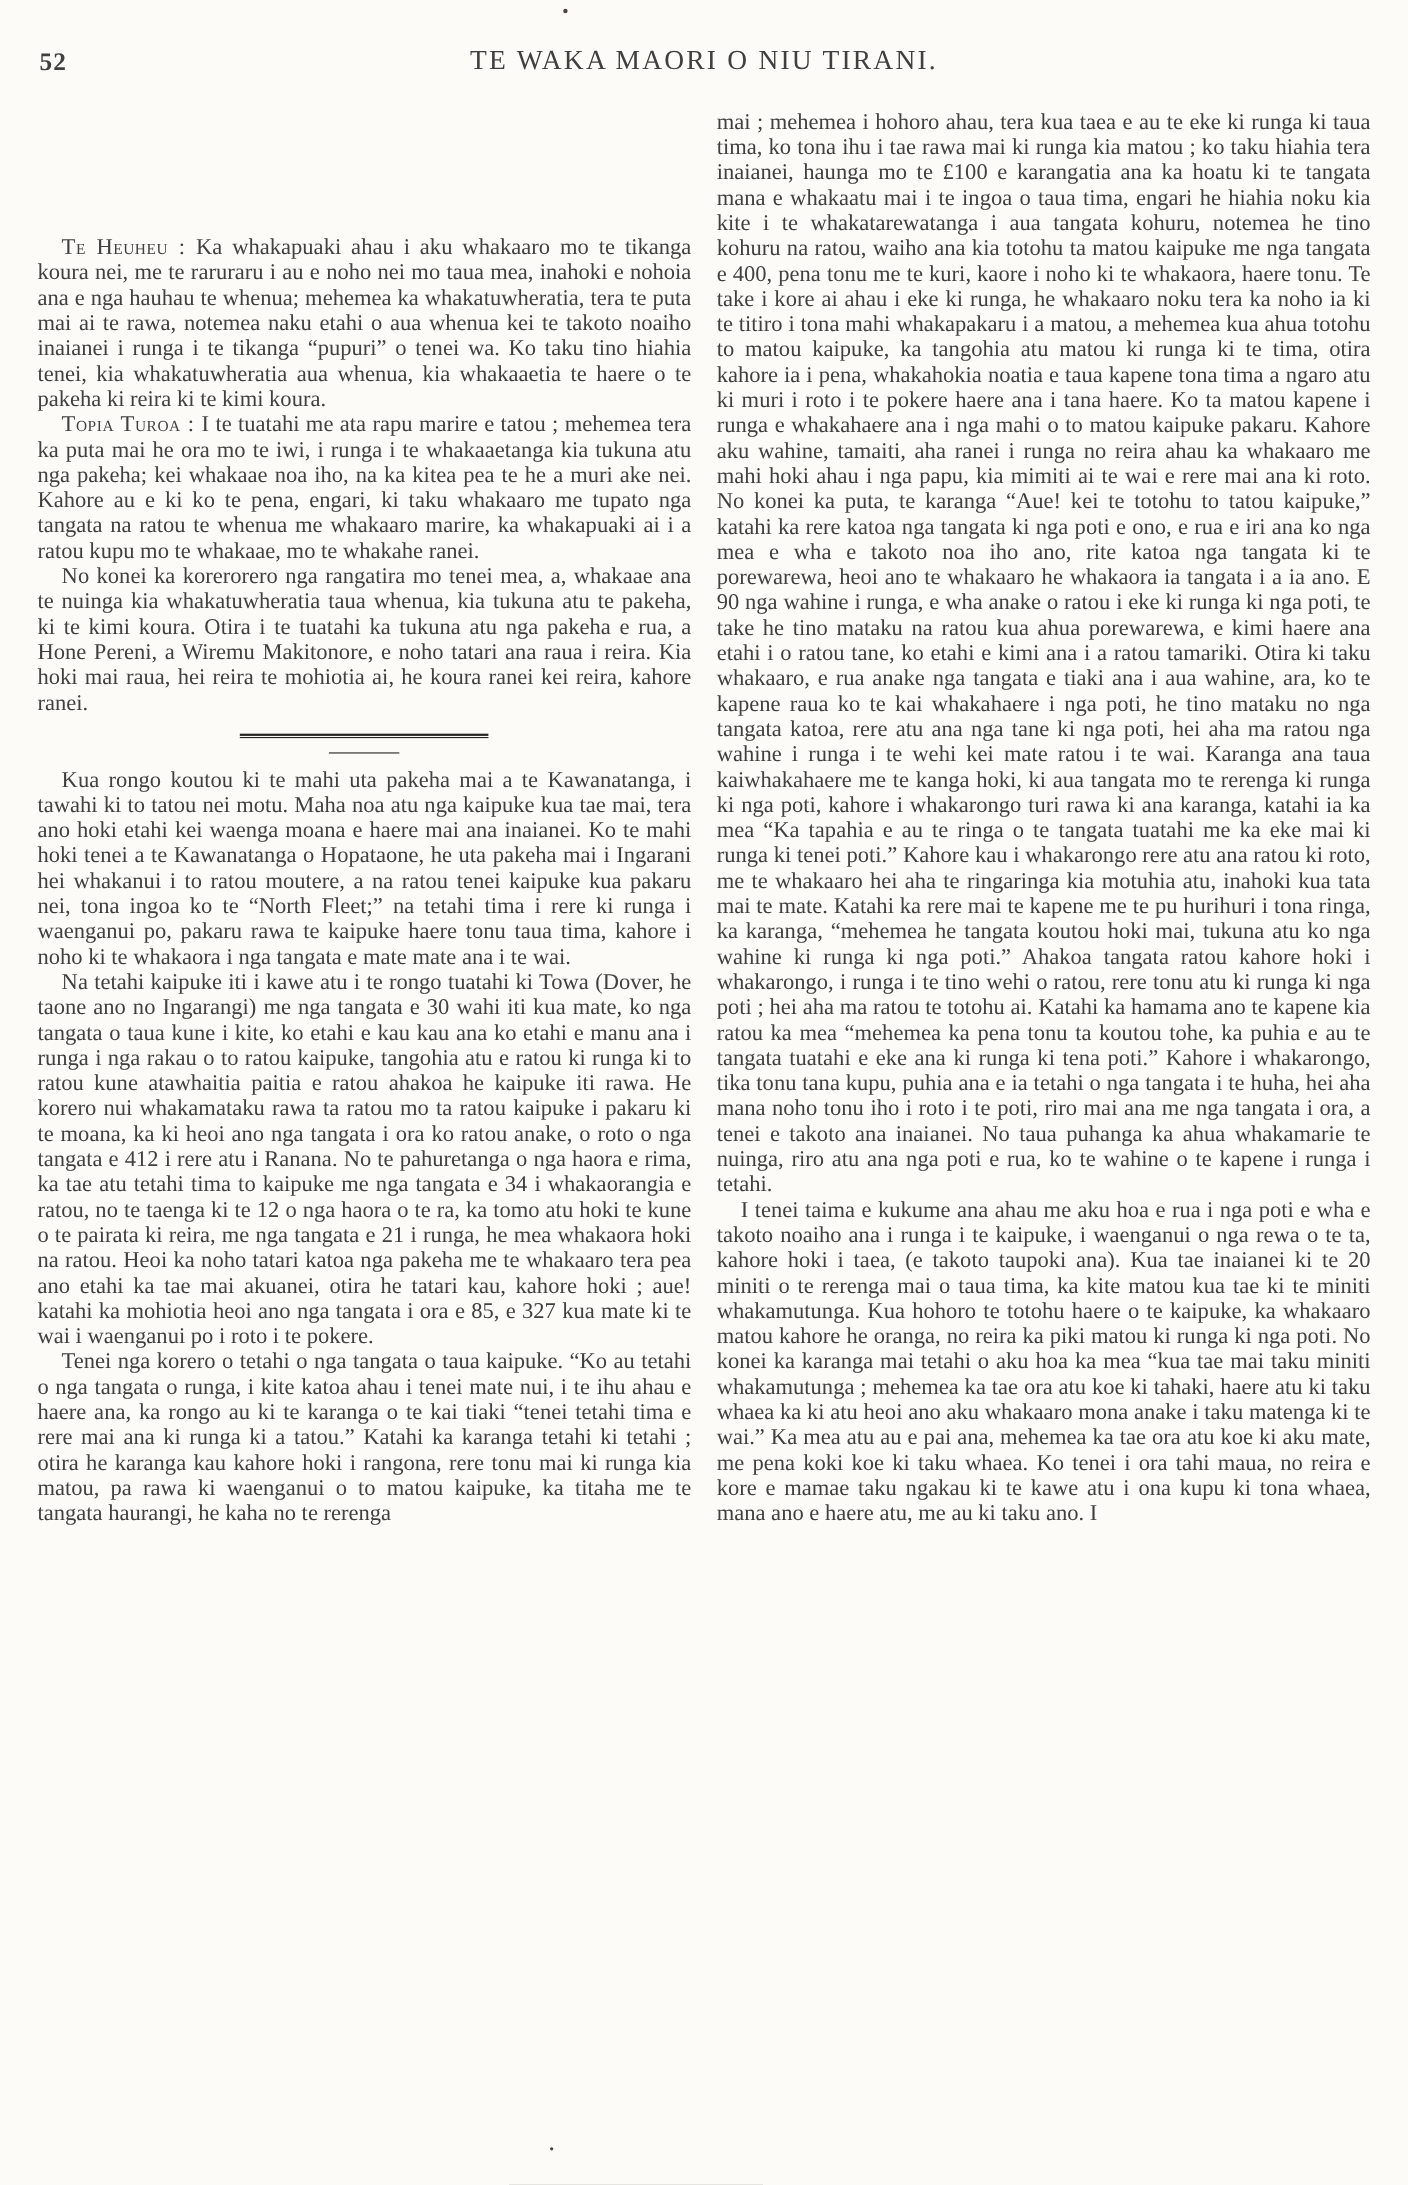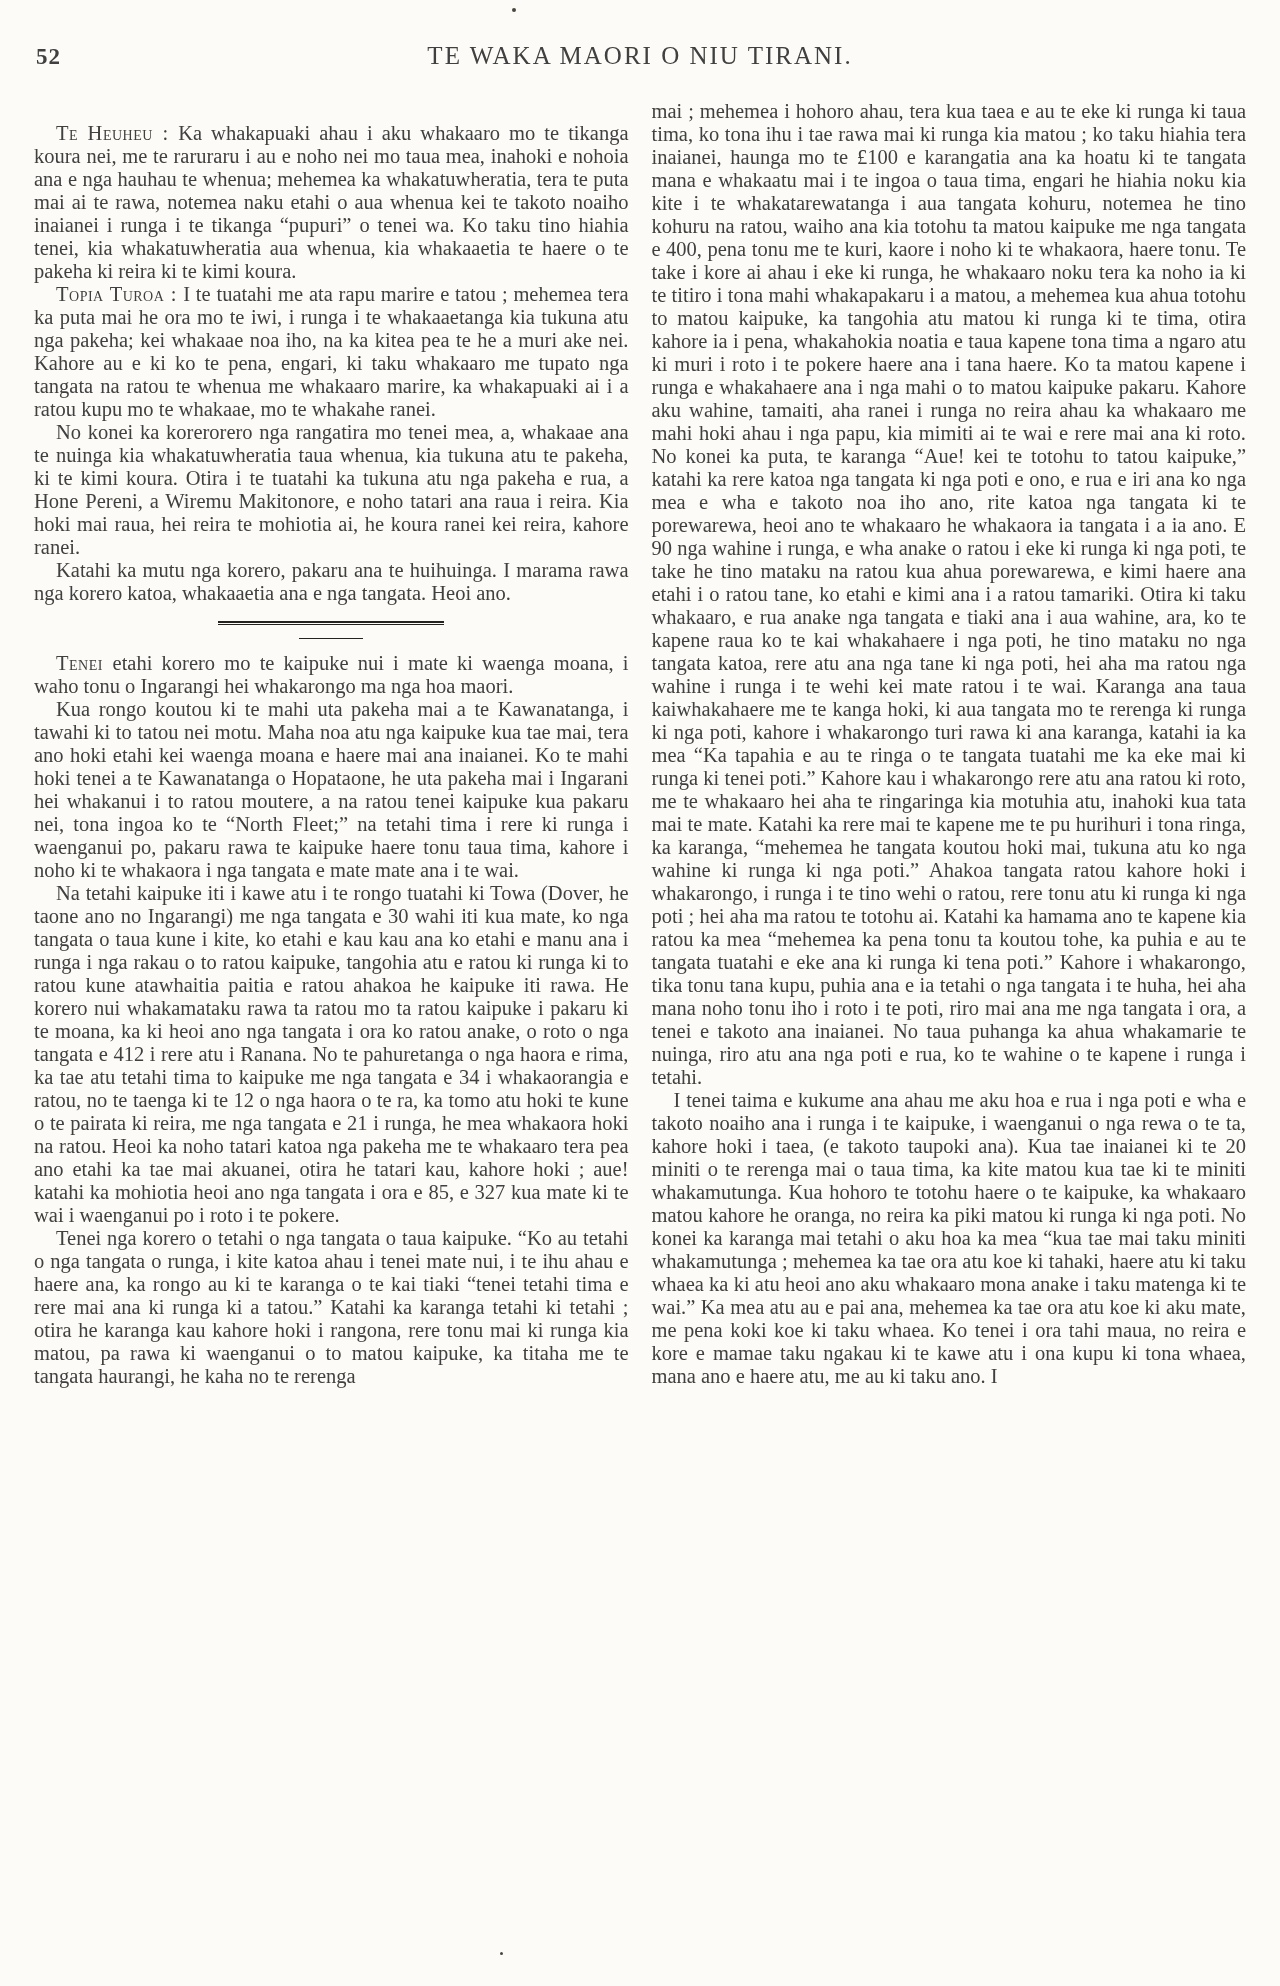--- a/index.html
+++ b/index.html
@@ -77,27 +77,25 @@
     <span class="page-number">52</span>
     <h1 class="paper-title">TE WAKA MAORI O NIU TIRANI.</h1>
   </header>
 
   <div class="columns">
 
     <div class="column">
       <p><span class="lead">Te Heuheu : </span><span>Ka whakapuaki ahau i aku whakaaro mo te tikanga koura nei, me te raruraru i au e noho nei mo taua mea, inahoki e nohoia ana e nga hauhau te whenua; mehemea ka whakatuwheratia, tera te puta mai ai te rawa, notemea naku etahi o aua whenua kei te takoto noaiho inaianei i runga i te tikanga “pupuri” o tenei wa. Ko taku tino hiahia tenei, kia whakatuwheratia aua whenua, kia whakaaetia te haere o te pakeha ki reira ki te kimi koura.</span></p>
       <p><span class="lead">Topia Turoa : </span><span>I te tuatahi me ata rapu marire e tatou ; mehemea tera ka puta mai he ora mo te iwi, i runga i te whakaaetanga kia tukuna atu nga pakeha; kei whakaae noa iho, na ka kitea pea te he a muri ake nei. Kahore au e ki ko te pena, engari, ki taku whakaaro me tupato nga tangata na ratou te whenua me whakaaro marire, ka whakapuaki ai i a ratou kupu mo te whakaae, mo te whakahe ranei.</span></p>
       <p><span>No konei ka korerorero nga rangatira mo tenei mea, a, whakaae ana te nuinga kia whakatuwheratia taua whenua, kia tukuna atu te pakeha, ki te kimi koura. Otira i te tuatahi ka tukuna atu nga pakeha e rua, a Hone Pereni, a Wiremu Makitonore, e noho tatari ana raua i reira. Kia hoki mai raua, hei reira te mohiotia ai, he koura ranei kei reira, kahore ranei.</span></p>
-      <p><span>Katahi ka mutu nga korero, pakaru ana te huihuinga. I marama rawa nga korero katoa, whakaaetia ana e nga tangata. Heoi ano.</span></p>
 
       <div class="double-rule"></div>
 
       <div class="heading-rule"></div>
 
-      <p><span class="lead">Tenei </span><span>etahi korero mo te kaipuke nui i mate ki waenga moana, i waho tonu o Ingarangi hei whakarongo ma nga hoa maori.</span></p>
       <p><span>Kua rongo koutou ki te mahi uta pakeha mai a te Kawanatanga, i tawahi ki to tatou nei motu. Maha noa atu nga kaipuke kua tae mai, tera ano hoki etahi kei waenga moana e haere mai ana inaianei. Ko te mahi hoki tenei a te Kawanatanga o Hopataone, he uta pakeha mai i Ingarani hei whakanui i to ratou moutere, a na ratou tenei kaipuke kua pakaru nei, tona ingoa ko te “North Fleet;” na tetahi tima i rere ki runga i waenganui po, pakaru rawa te kaipuke haere tonu taua tima, kahore i noho ki te whakaora i nga tangata e mate mate ana i te wai.</span></p>
       <p><span>Na tetahi kaipuke iti i kawe atu i te rongo tuatahi ki Towa (Dover, he taone ano no Ingarangi) me nga tangata e 30 wahi iti kua mate, ko nga tangata o taua kune i kite, ko etahi e kau kau ana ko etahi e manu ana i runga i nga rakau o to ratou kaipuke, tangohia atu e ratou ki runga ki to ratou kune atawhaitia paitia e ratou ahakoa he kaipuke iti rawa. He korero nui whakamataku rawa ta ratou mo ta ratou kaipuke i pakaru ki te moana, ka ki heoi ano nga tangata i ora ko ratou anake, o roto o nga tangata e 412 i rere atu i Ranana. No te pahuretanga o nga haora e rima, ka tae atu tetahi tima to kaipuke me nga tangata e 34 i whakaorangia e ratou, no te taenga ki te 12 o nga haora o te ra, ka tomo atu hoki te kune o te pairata ki reira, me nga tangata e 21 i runga, he mea whakaora hoki na ratou. Heoi ka noho tatari katoa nga pakeha me te whakaaro tera pea ano etahi ka tae mai akuanei, otira he tatari kau, kahore hoki ; aue! katahi ka mohiotia heoi ano nga tangata i ora e 85, e 327 kua mate ki te wai i waenganui po i roto i te pokere.</span></p>
       <p><span>Tenei nga korero o tetahi o nga tangata o taua kaipuke. “Ko au tetahi o nga tangata o runga, i kite katoa ahau i tenei mate nui, i te ihu ahau e haere ana, ka rongo au ki te karanga o te kai tiaki “tenei tetahi tima e rere mai ana ki runga ki a tatou.” Katahi ka karanga tetahi ki tetahi ; otira he karanga kau kahore hoki i rangona, rere tonu mai ki runga kia matou, pa rawa ki waenganui o to matou kaipuke, ka titaha me te tangata haurangi, he kaha no te rerenga</span></p>
     </div>
 
     <div class="col-divider"></div>
 
     <div class="column">
       <p class="noindent"><span>mai ; mehemea i hohoro ahau, tera kua taea e au te eke ki runga ki taua tima, ko tona ihu i tae rawa mai ki runga kia matou ; ko taku hiahia tera inaianei, haunga mo te £100 e karangatia ana ka hoatu ki te tangata mana e whakaatu mai i te ingoa o taua tima, engari he hiahia noku kia kite i te whakatarewatanga i aua tangata kohuru, notemea he tino kohuru na ratou, waiho ana kia totohu ta matou kaipuke me nga tangata e 400, pena tonu me te kuri, kaore i noho ki te whakaora, haere tonu. Te take i kore ai ahau i eke ki runga, he whakaaro noku tera ka noho ia ki te titiro i tona mahi whakapakaru i a matou, a mehemea kua ahua totohu to matou kaipuke, ka tangohia atu matou ki runga ki te tima, otira kahore ia i pena, whakahokia noatia e taua kapene tona tima a ngaro atu ki muri i roto i te pokere haere ana i tana haere. Ko ta matou kapene i runga e whakahaere ana i nga mahi o to matou kaipuke pakaru. Kahore aku wahine, tamaiti, aha ranei i runga no reira ahau ka whakaaro me mahi hoki ahau i nga papu, kia mimiti ai te wai e rere mai ana ki roto. No konei ka puta, te karanga “Aue! kei te totohu to tatou kaipuke,” katahi ka rere katoa nga tangata ki nga poti e ono, e rua e iri ana ko nga mea e wha e takoto noa iho ano, rite katoa nga tangata ki te porewarewa, heoi ano te whakaaro he whakaora ia tangata i a ia ano. E 90 nga wahine i runga, e wha anake o ratou i eke ki runga ki nga poti, te take he tino mataku na ratou kua ahua porewarewa, e kimi haere ana etahi i o ratou tane, ko etahi e kimi ana i a ratou tamariki. Otira ki taku whakaaro, e rua anake nga tangata e tiaki ana i aua wahine, ara, ko te kapene raua ko te kai whakahaere i nga poti, he tino mataku no nga tangata katoa, rere atu ana nga tane ki nga poti, hei aha ma ratou nga wahine i runga i te wehi kei mate ratou i te wai. Karanga ana taua kaiwhakahaere me te kanga hoki, ki aua tangata mo te rerenga ki runga ki nga poti, kahore i whakarongo turi rawa ki ana karanga, katahi ia ka mea “Ka tapahia e au te ringa o te tangata tuatahi me ka eke mai ki runga ki tenei poti.” Kahore kau i whakarongo rere atu ana ratou ki roto, me te whakaaro hei aha te ringaringa kia motuhia atu, inahoki kua tata mai te mate. Katahi ka rere mai te kapene me te pu hurihuri i tona ringa, ka karanga, “mehemea he tangata koutou hoki mai, tukuna atu ko nga wahine ki runga ki nga poti.” Ahakoa tangata ratou kahore hoki i whakarongo, i runga i te tino wehi o ratou, rere tonu atu ki runga ki nga poti ; hei aha ma ratou te totohu ai. Katahi ka hamama ano te kapene kia ratou ka mea “mehemea ka pena tonu ta koutou tohe, ka puhia e au te tangata tuatahi e eke ana ki runga ki tena poti.” Kahore i whakarongo, tika tonu tana kupu, puhia ana e ia tetahi o nga tangata i te huha, hei aha mana noho tonu iho i roto i te poti, riro mai ana me nga tangata i ora, a tenei e takoto ana inaianei. No taua puhanga ka ahua whakamarie te nuinga, riro atu ana nga poti e rua, ko te wahine o te kapene i runga i tetahi.</span></p>
       <p><span>I tenei taima e kukume ana ahau me aku hoa e rua i nga poti e wha e takoto noaiho ana i runga i te kaipuke, i waenganui o nga rewa o te ta, kahore hoki i taea, (e takoto taupoki ana). Kua tae inaianei ki te 20 miniti o te rerenga mai o taua tima, ka kite matou kua tae ki te miniti whakamutunga. Kua hohoro te totohu haere o te kaipuke, ka whakaaro matou kahore he oranga, no reira ka piki matou ki runga ki nga poti. No konei ka karanga mai tetahi o aku hoa ka mea “kua tae mai taku miniti whakamutunga ; mehemea ka tae ora atu koe ki tahaki, haere atu ki taku whaea ka ki atu heoi ano aku whakaaro mona anake i taku matenga ki te wai.” Ka mea atu au e pai ana, mehemea ka tae ora atu koe ki aku mate, me pena koki koe ki taku whaea. Ko tenei i ora tahi maua, no reira e kore e mamae taku ngakau ki te kawe atu i ona kupu ki tona whaea, mana ano e haere atu, me au ki taku ano. I</span></p>

